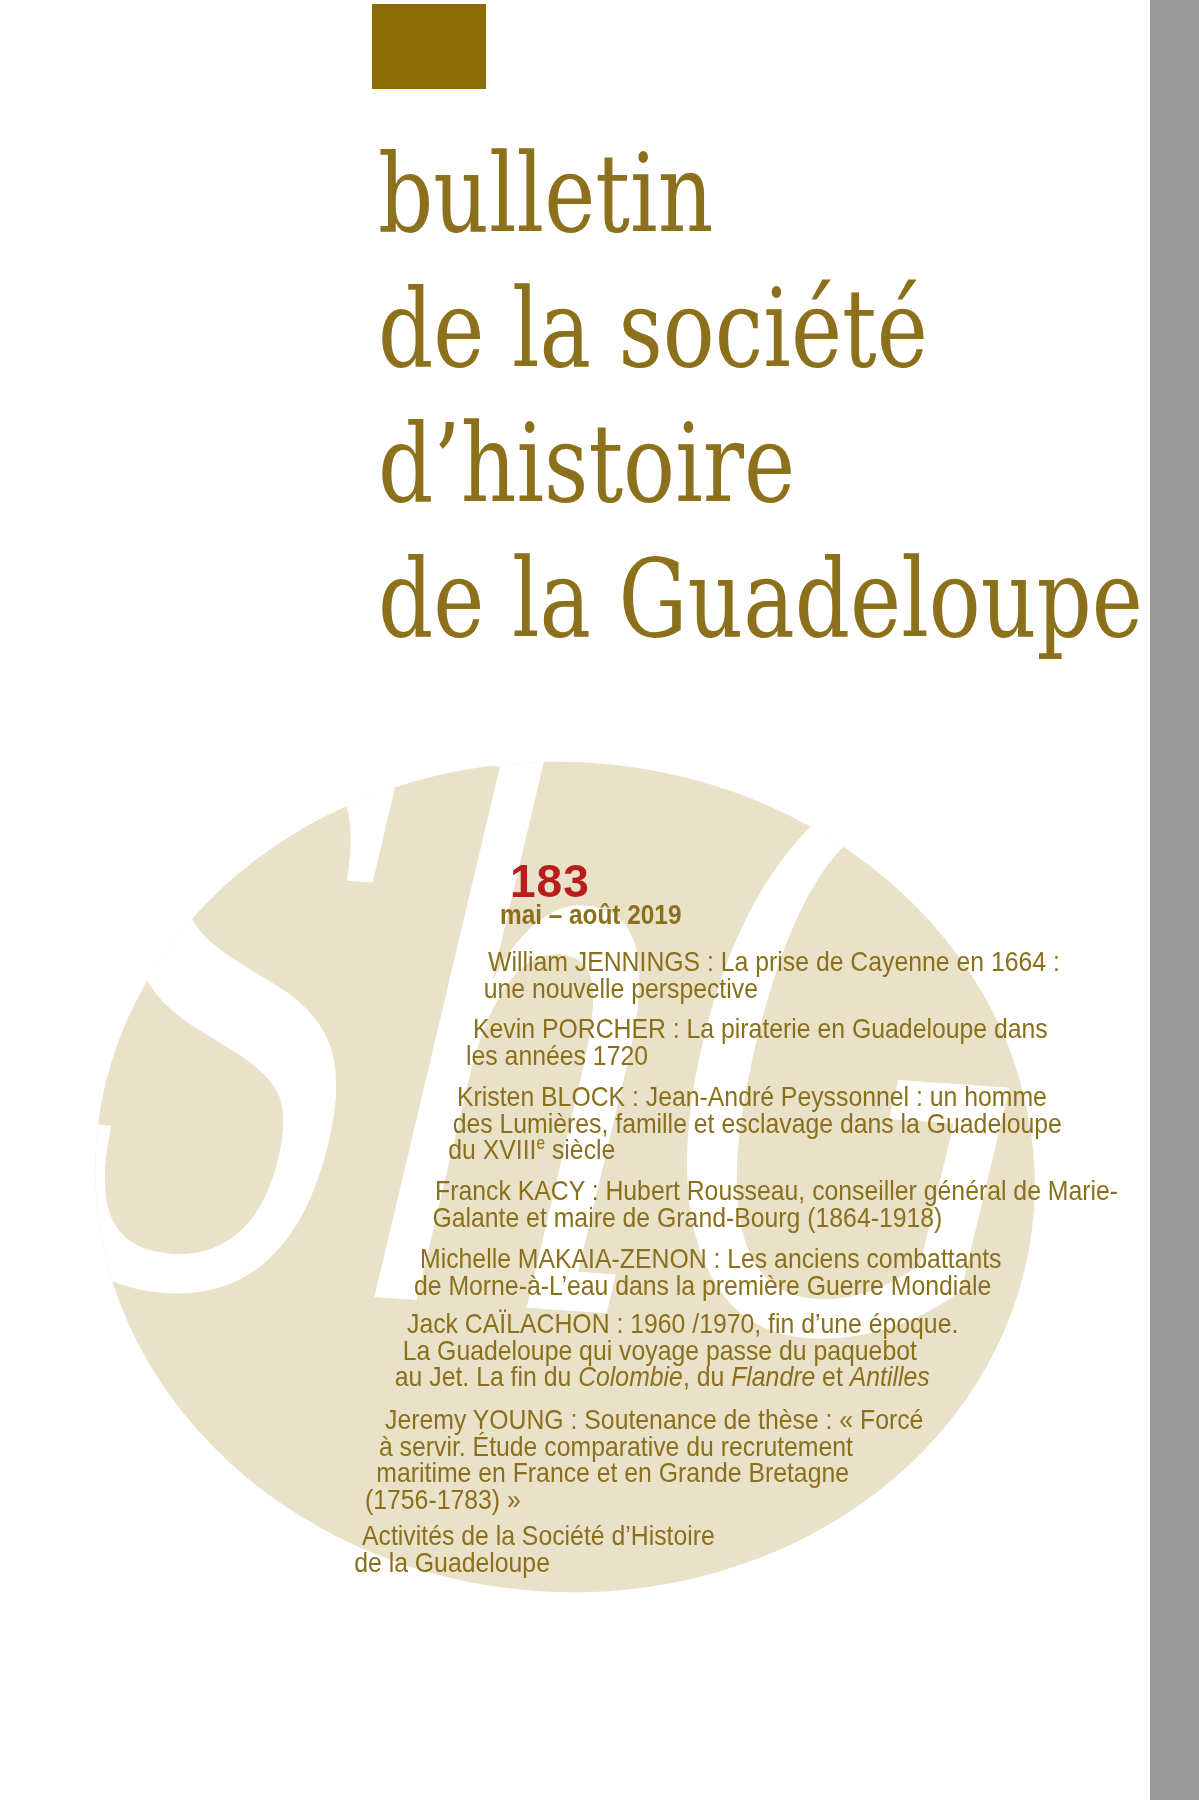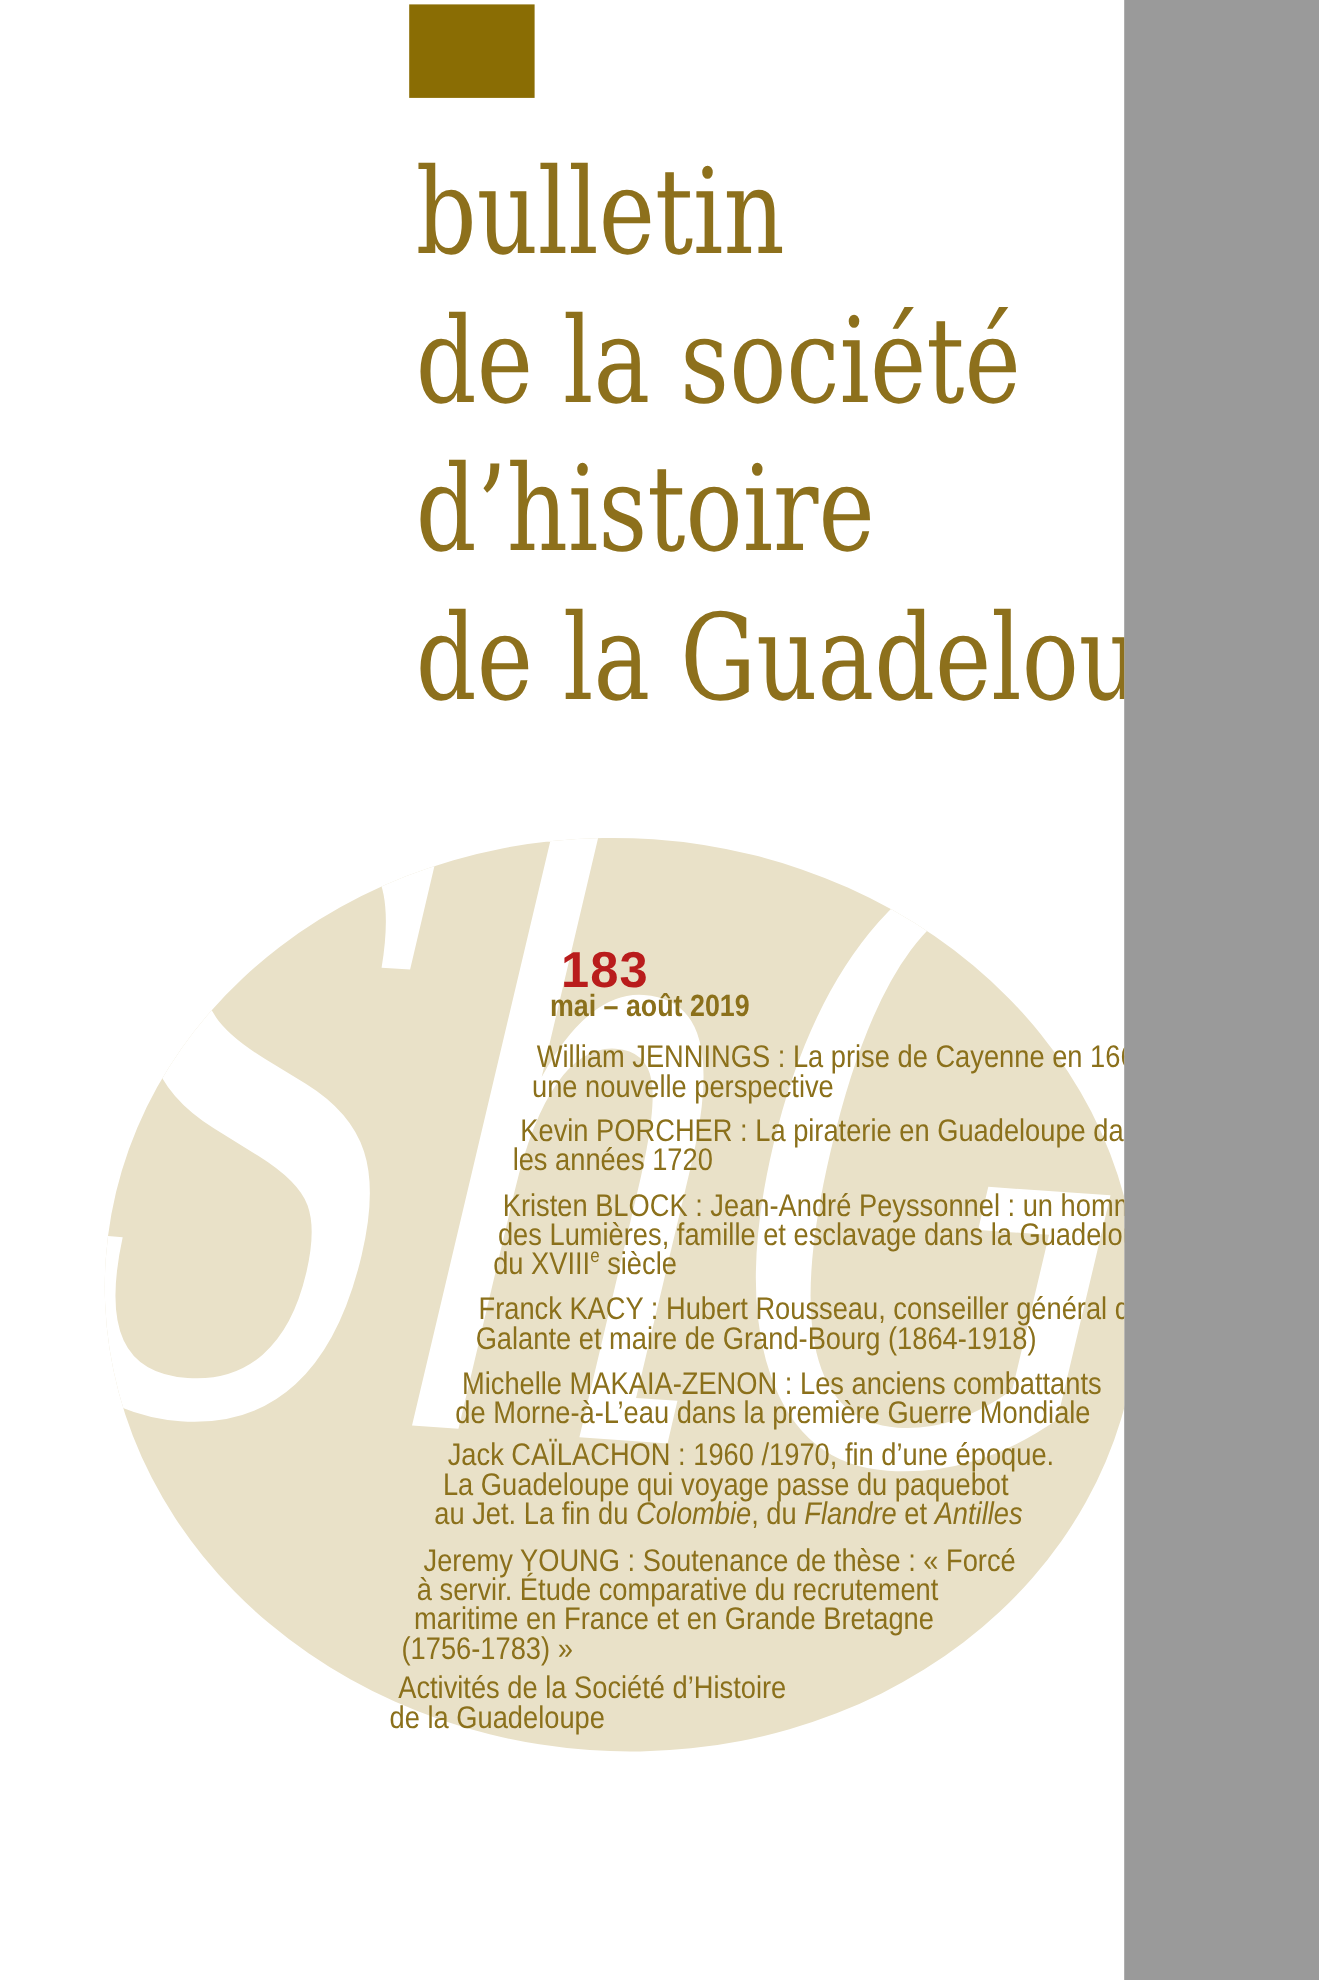--- a/index.html
+++ b/index.html
@@ -1,18 +1,18 @@
 <!DOCTYPE html>
 <html><head>
 <meta charset="utf-8">
 <style>
   html,body{margin:0;padding:0;background:#9a9a9a;}
   .page{
     position:relative;
-    width:1022px;height:1800px;
+    width:1150px;height:1800px;
     background:#ffffff;
     overflow:hidden;
     font-family:"Liberation Sans",sans-serif;
   }
   
   .brand-square{
     position:absolute;left:372px;top:4px;width:114px;height:85px;
     background:#8a6d04;
   }
   

